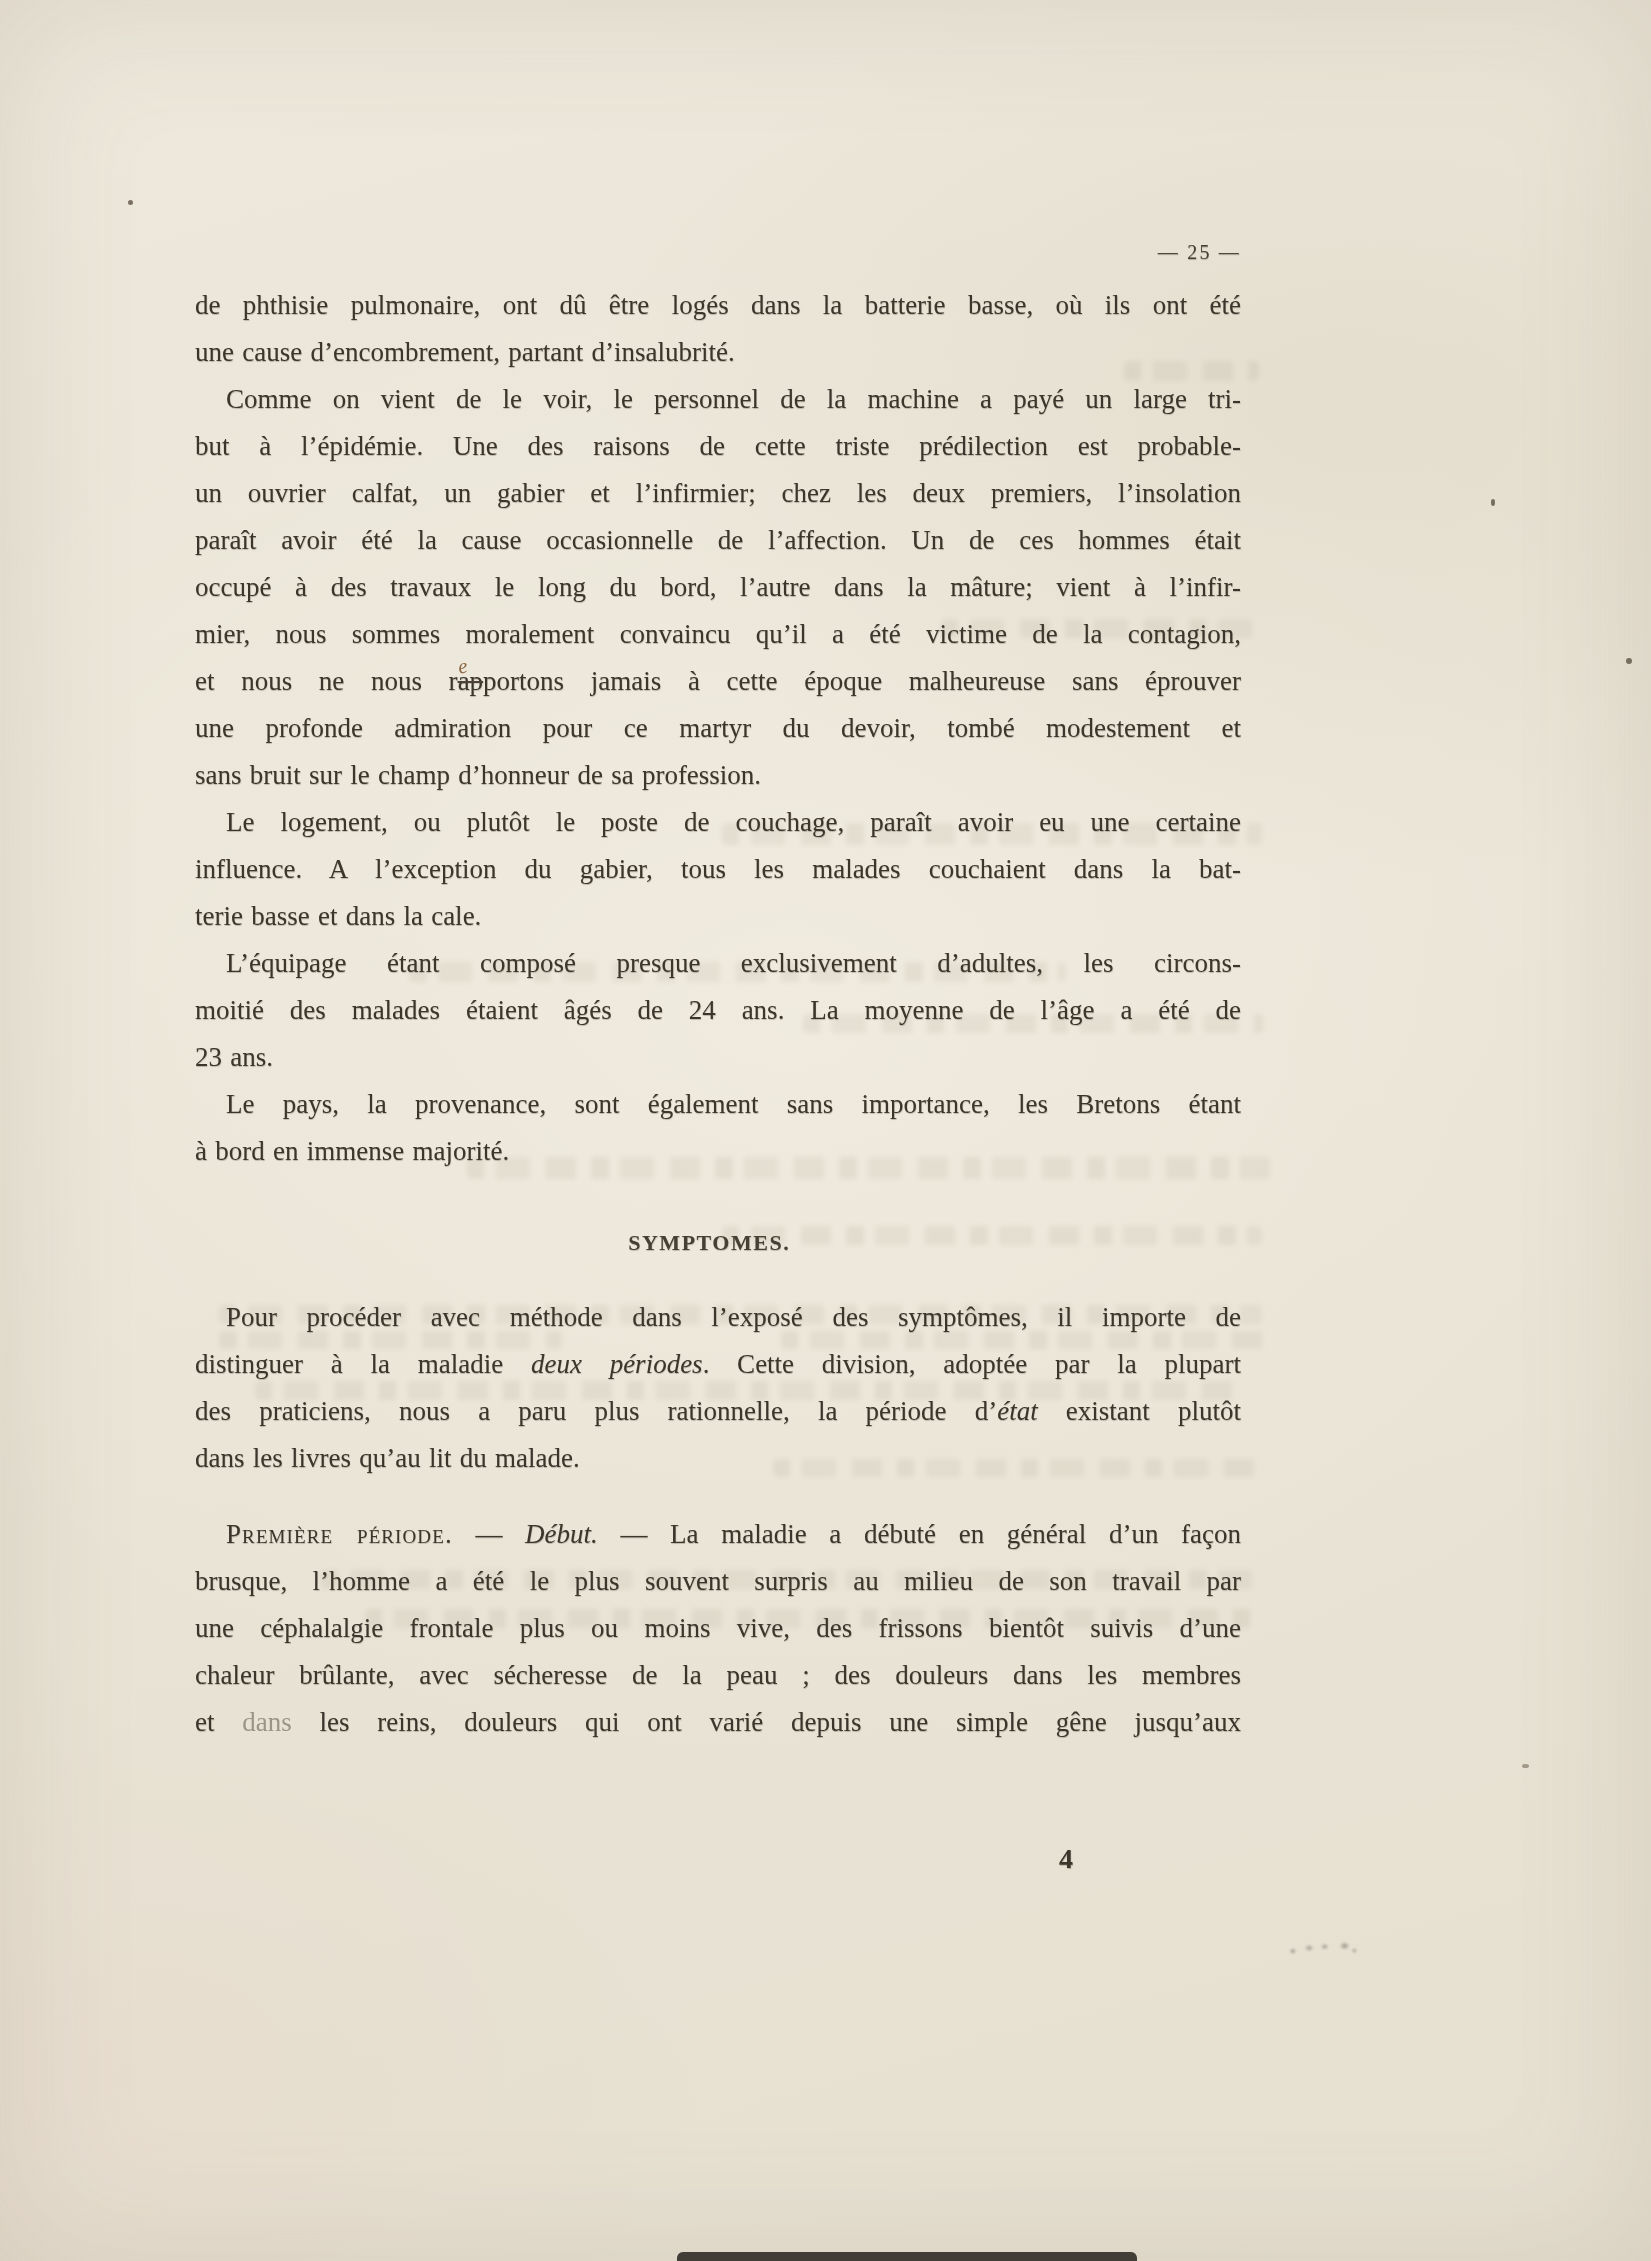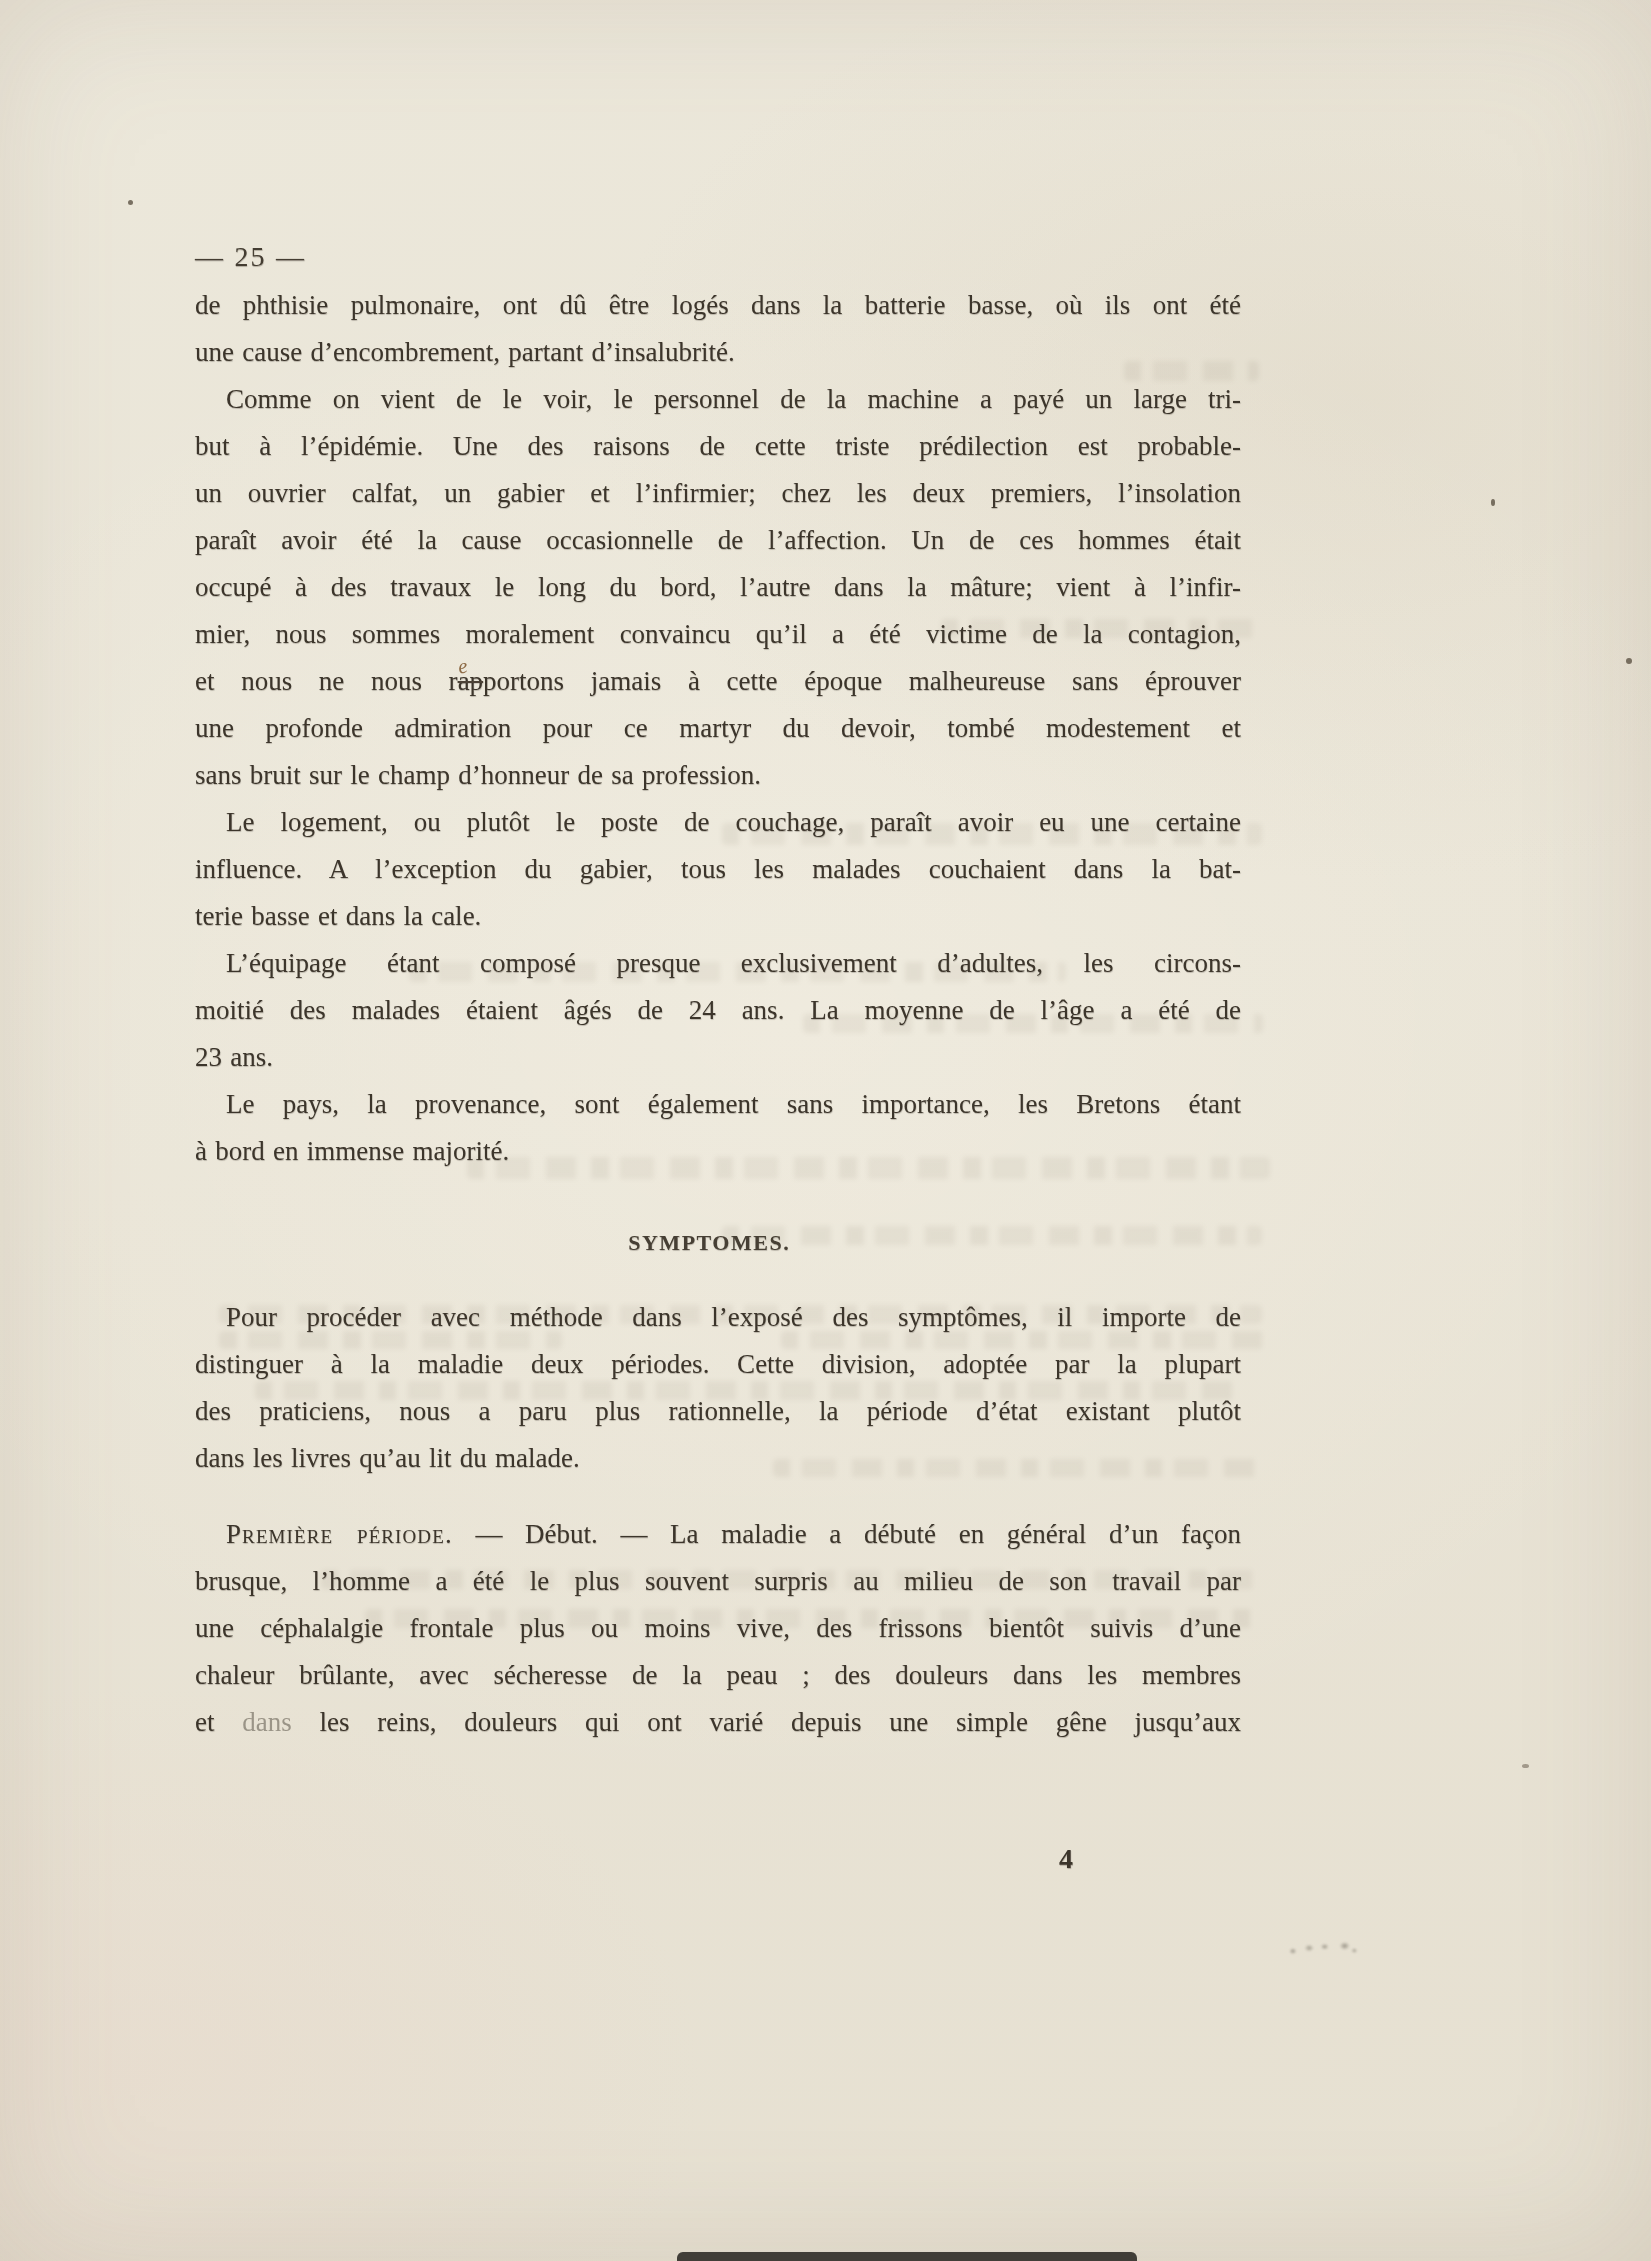--- a/index.html
+++ b/index.html
@@ -13,39 +13,39 @@
     background:
       radial-gradient(1167px 730px at 82% 18%, rgba(215,205,185,.30), transparent 65%),
       radial-gradient(949px 657px at 8% 92%, rgba(231,210,198,.30), transparent 60%),
       radial-gradient(1459px 1094px at 48% 45%, rgba(255,252,243,.28), transparent 72%),
       linear-gradient(165deg,#ece8db 0%,#e9e4d6 45%,#e6e0d1 100%);
     box-shadow: inset 0 0 139px rgba(128,108,84,.16);
     color:#3c352b;
   }
   .header-number{
     position:absolute;top:241px;left:195px;width:1046px;
-    text-align:left;font-size:28px;letter-spacing:2.2px;color:#443d32;
+    text-align:right;font-size:20px;letter-spacing:2.2px;color:#443d32;
     text-shadow:0.4px 0.6px 0.7px rgba(56,48,38,.30);
   }
   .textblock{
     position:absolute;left:195px;top:282px;width:1046px;
     font-size:27px;line-height:47px;word-spacing:1.5px;
     text-shadow:0.4px 0.6px 0.7px rgba(56,48,38,.26);
   }
   .line{height:47px;text-align:justify;text-align-last:justify;}
   .line.end{text-align-last:left;}
   .ind{text-indent:31px;}
   .gap-a{margin-top:28px;}
   .gap-b{margin-top:28.5px;}
   .section-heading{
     height:47px;margin-top:44px;position:relative;left:-8.8px;
     text-align:center;text-align-last:center;
     font-size:22px;font-weight:bold;letter-spacing:1.5px;color:#463f34;
   }
-  .it{}
+  .it{font-style:italic;}
   .sc{font-variant:small-caps;letter-spacing:1.1px;}
   .struck{
     position:relative;
     text-decoration-line:line-through;
     text-decoration-thickness:2.2px;
     text-decoration-color:#4c4236;
   }
   .corr{
     position:absolute;left:0.7px;top:-23px;
     font-size:21px;font-style:italic;color:#8d6a45;

